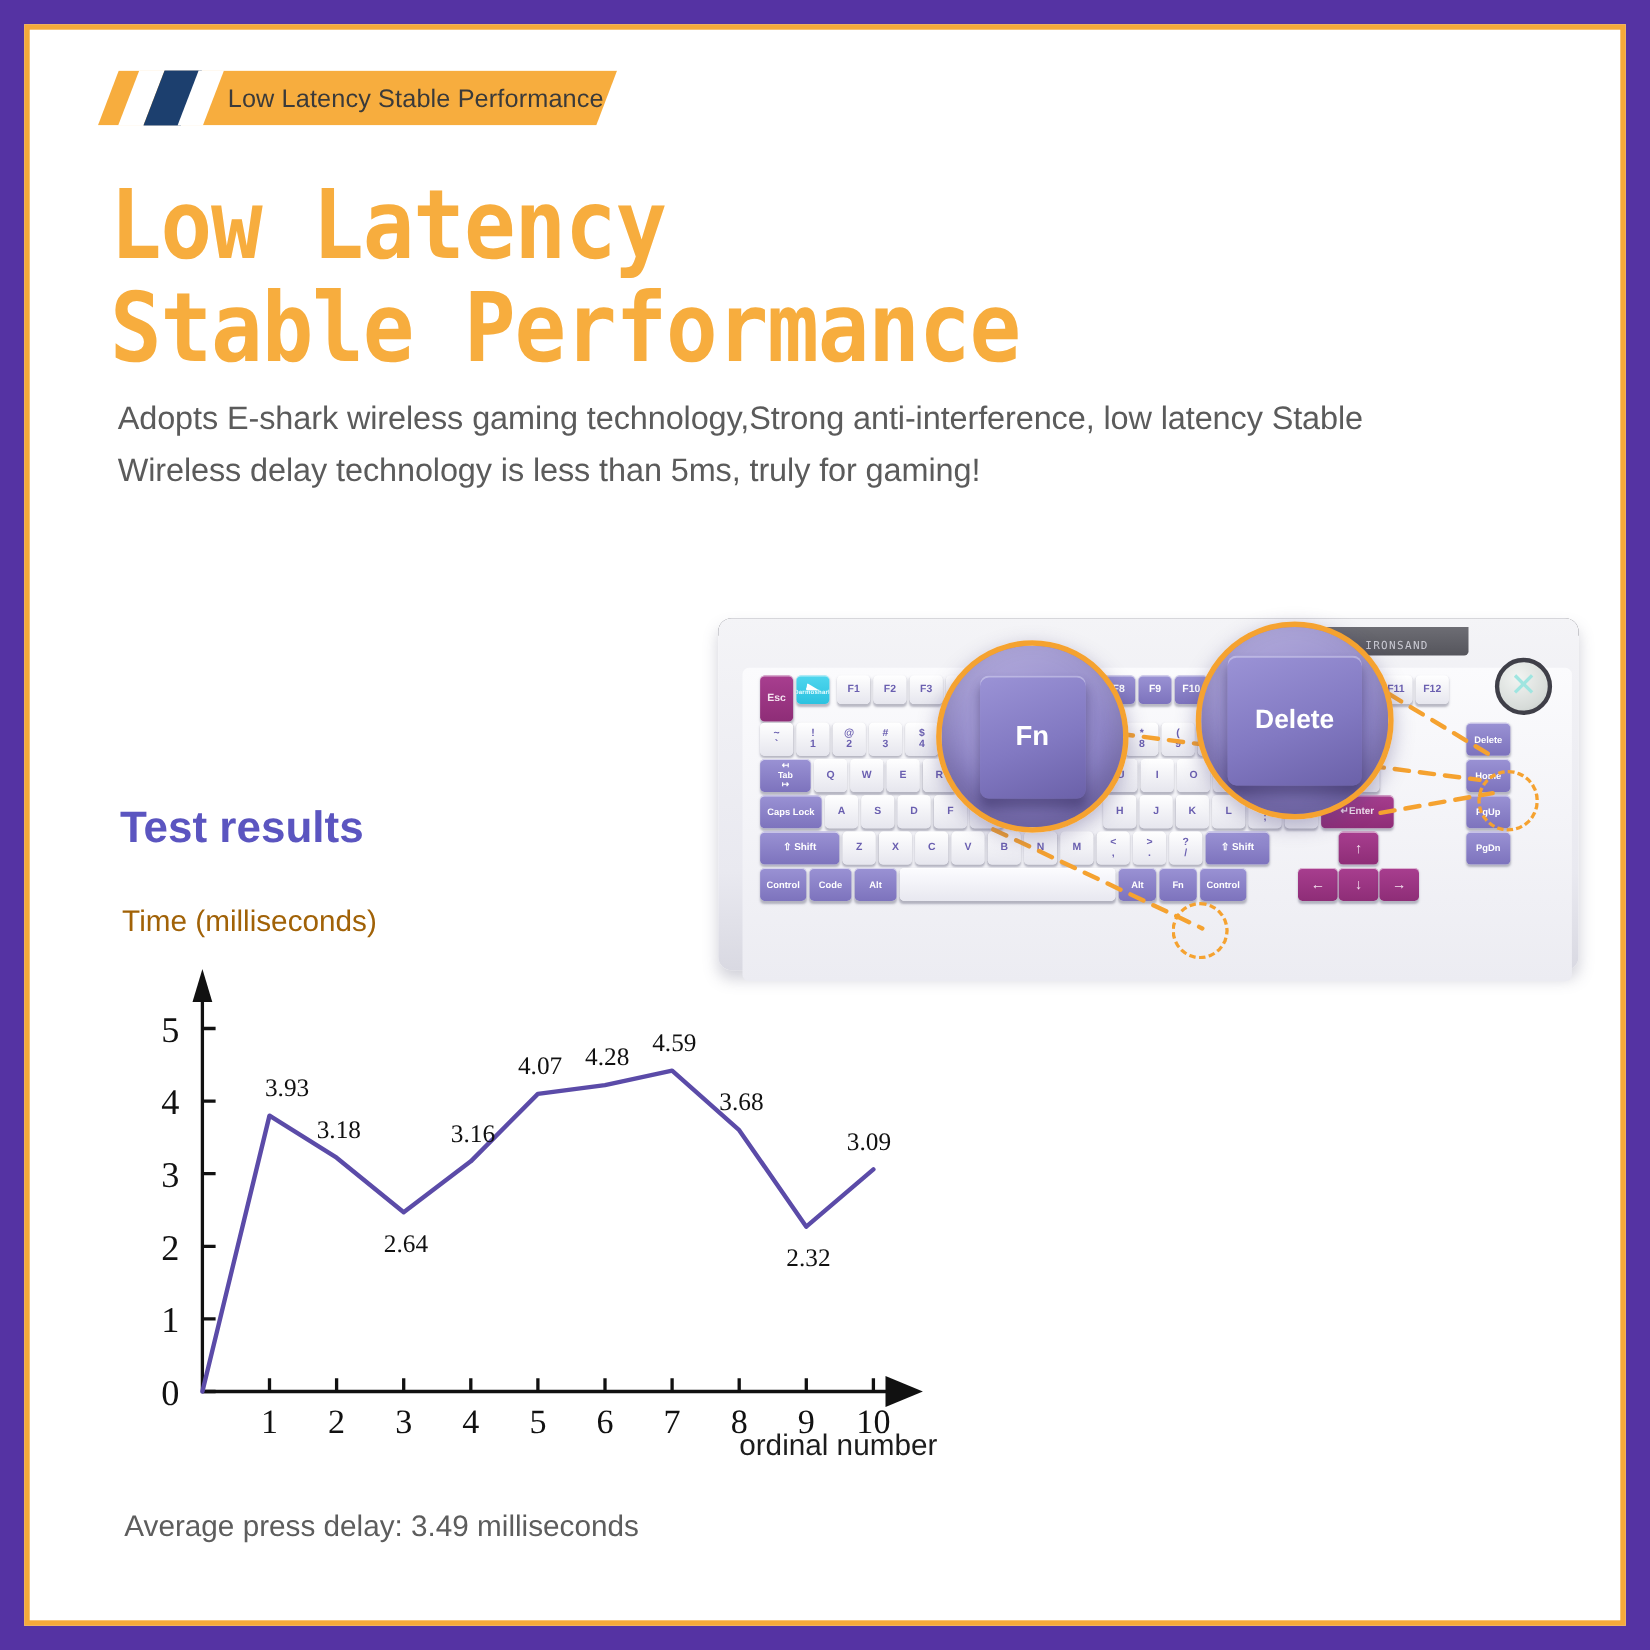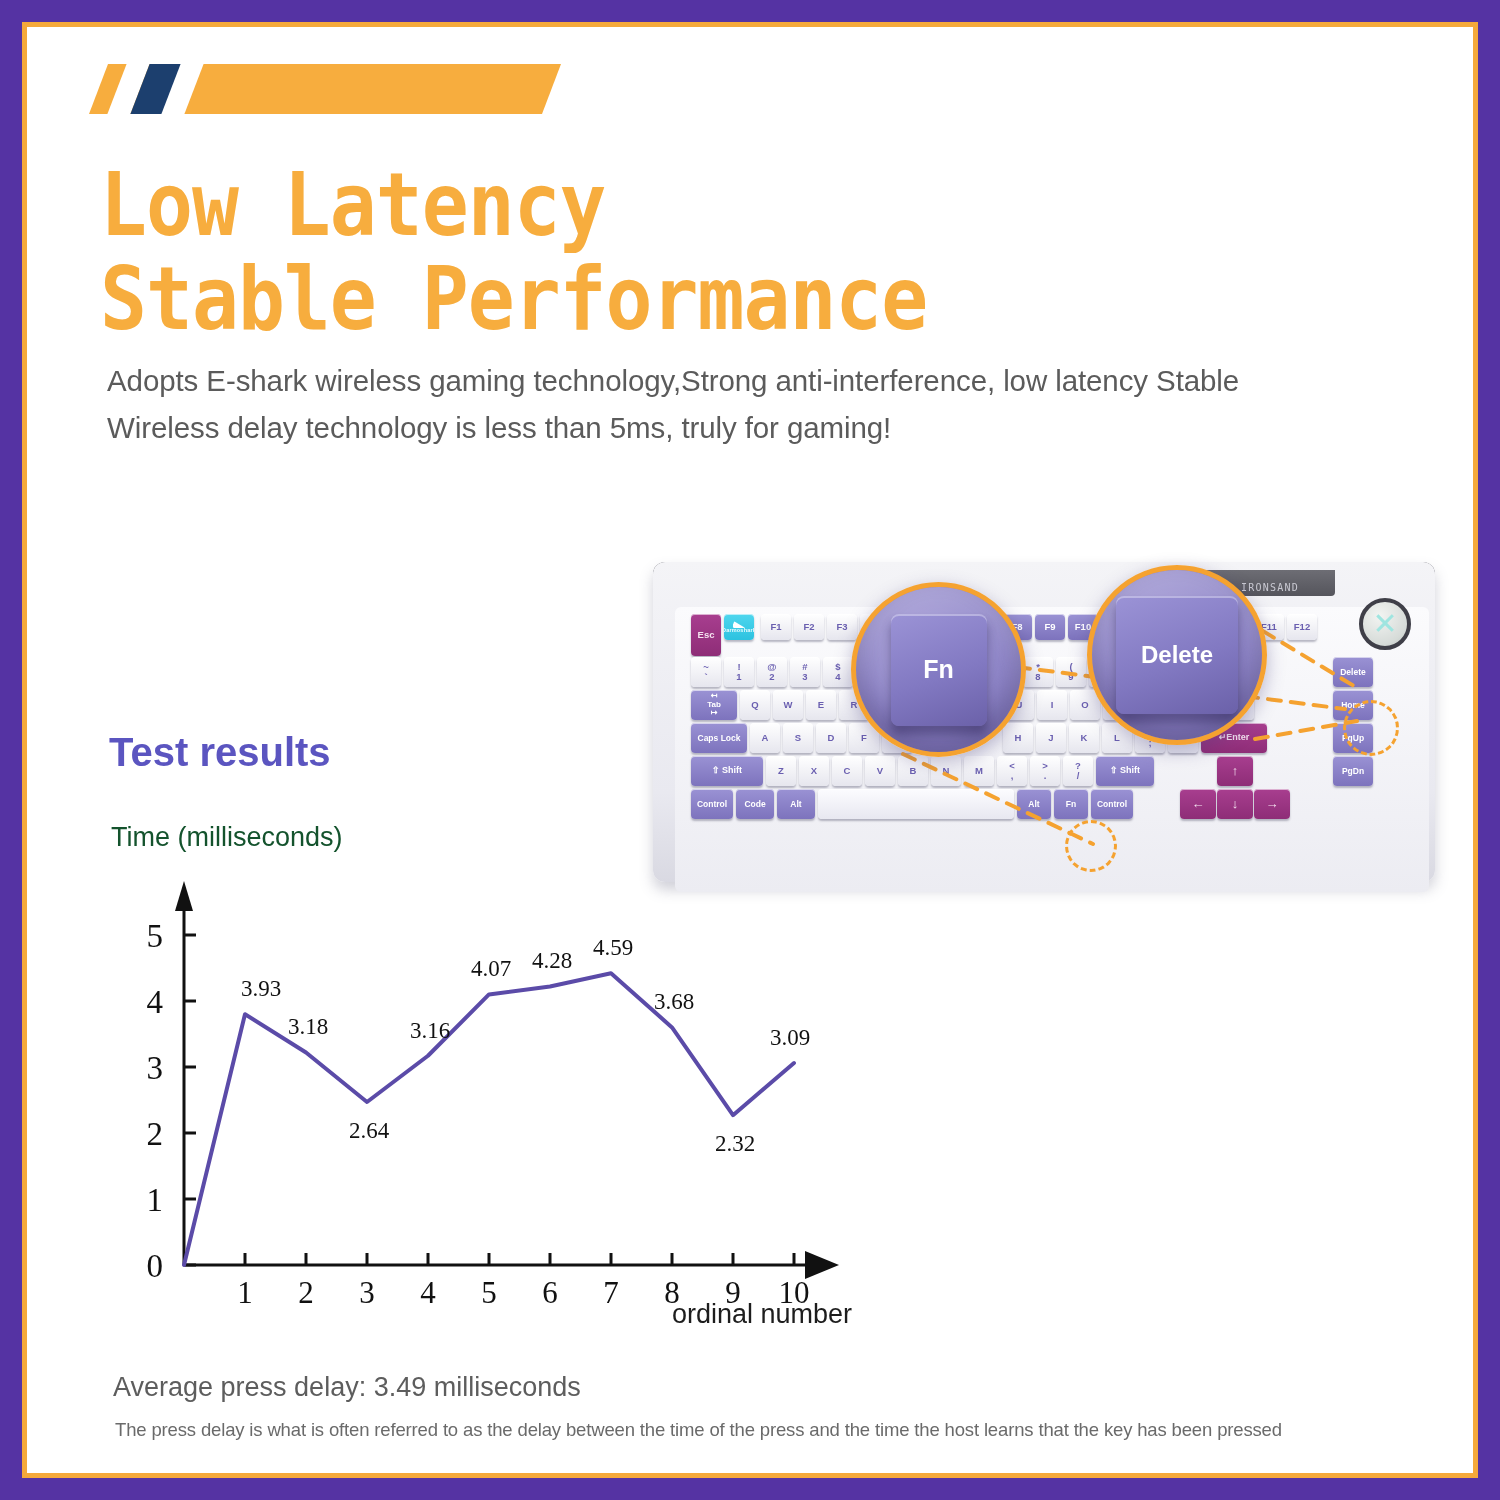--- a/index.html
+++ b/index.html
@@ -79,21 +79,21 @@
   .para span { display: block; }
 
   
   .test-results {
     position: absolute; left: 82px; top: 703px;
     font-size: 40px; font-weight: bold;
     color: #5b55c0;
   }
   .axis-title {
     position: absolute; left: 84px; top: 795px;
-    font-size: 27px; color: #14532d;
+    font-size: 27px; color: #a16207;
   }
   .x-title {
     position: absolute; left: 645px; top: 1272px;
     font-size: 27px; color: #1d1d1d;
   }
 
   
   .chart {
     position: absolute; left: 90px; top: 840px;
     width: 790px; height: 440px;
@@ -215,20 +215,21 @@
 
 <div class="page">
   <div class="orange-frame">
     <div class="canvas">
 
       <div class="ribbon">
         <div class="ribbon-bg"></div>
         <div class="ribbon-slash s1"></div>
         <div class="ribbon-slash navy"></div>
         <div class="ribbon-slash s2"></div>
+        <div class="ribbon-text">Low Latency Stable Performance</div>
       </div>
 
       <div class="headline">
         <span class="l1">Low Latency</span>
         <span class="l2">Stable Performance</span>
       </div>
 
       <div class="para">
         <span>Adopts E-shark wireless gaming technology,Strong anti-interference, low latency Stable</span>
         <span>Wireless delay technology is less than 5ms, truly for gaming!</span>
@@ -429,17 +430,16 @@
               <text x="435" y="101.48000000000002" class="dlabel">4.28</text>
               <text x="496" y="88.28000000000003" class="dlabel">4.59</text>
               <text x="557" y="142.4" class="dlabel">3.68</text>
               <text x="618" y="284.18" class="dlabel">2.32</text>
               <text x="673" y="178.04" class="dlabel">3.09</text>
             </g>
         </svg>
       </div>
 
       <div class="avg">Average press delay: 3.49 milliseconds</div>
-      <div class="note">The press delay is what is often referred to as the delay between the time of the press and the time the host learns that the key has been pressed</div>
 
     </div>
   </div>
 </div>
 
 </body></html>

